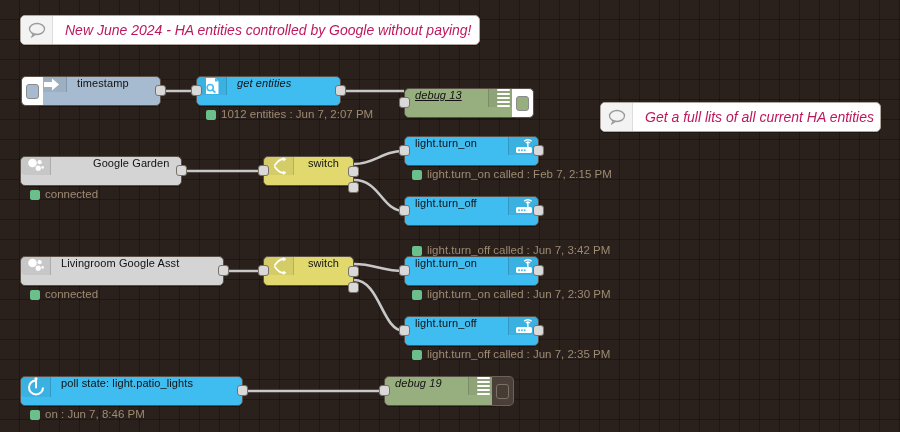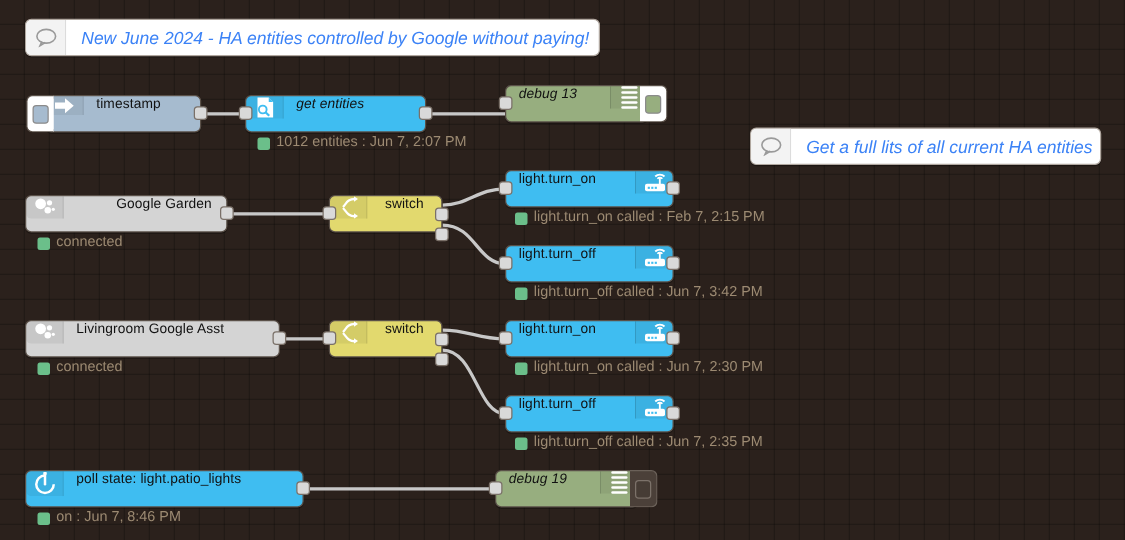--- a/index.html
+++ b/index.html
@@ -126,21 +126,21 @@
     display:flex; align-items:center; justify-content:center;
     background: #f3f3f3;
     border-right: 1px solid #dcdcdc;
     border-radius: 4px 0 0 4px;
   }
   .comment .ctext {
     display:flex; align-items:center;
     padding: 0 12px;
     font-style: italic;
     font-size: 14px;
-    color: #3b82f6;
+    color: #be185d;
     white-space: nowrap;
   }
 
   
   .status {
     position: absolute;
     display: flex; align-items: flex-end;
     gap: 5px;
     font-size: 11.5px;
     color: #9c8a72;
@@ -214,21 +214,21 @@
     </div>
     <div class="lbl">get entities</div>
     <div class="port in"></div>
     <div class="port out"></div>
   </div>
   <div class="status" style="left:206px; top:108px;">
     <span class="dot"></span>
     <span>1012 entities : Jun 7, 2:07 PM</span>
   </div>
 
-  <div class="node n-debug" style="left:404px; top:68px; width:115px;">
+  <div class="node n-debug" style="left:404px; top:88px; width:115px;text-decoration:underline;">
     <div class="lbl debug-italic">debug 13</div>
     <div class="icon-tray right">
       <div class="stripes">
         <span></span>
           <span></span>
           <span></span>
           <span></span>
           <span></span>
       </div>
     </div>
@@ -310,21 +310,21 @@
         <rect x="7.0" y="12.4" width="1.7" height="1.7" fill="#3fbdf1"></rect>
         <rect x="9.8" y="12.4" width="1.7" height="1.7" fill="#3fbdf1"></rect>
         <rect x="13.1" y="4.6" width="1.5" height="5.6" fill="#ffffff"></rect>
         <path d="M10.2,4.2 C12.2,2.2 15.6,2.2 17.6,4.2" fill="none" stroke="#ffffff" stroke-width="1.5"></path>
         <path d="M11.9,6.0 C13.0,4.9 14.8,4.9 15.9,6.0" fill="none" stroke="#ffffff" stroke-width="1.4"></path>
       </svg>
     </div>
     <div class="port in"></div>
     <div class="port out"></div>
   </div>
-  <div class="status" style="left:412px; top:228px;">
+  <div class="status" style="left:412px; top:244px;">
     <span class="dot"></span>
     <span>light.turn_off called : Jun 7, 3:42 PM</span>
   </div>
 
   <div class="node n-device" style="left:20px; top:256px; width:204px;">
     <div class="icon-tray">
       <svg width="20" height="18" viewBox="0 0 20 18">
         <circle cx="6.5" cy="6" r="4.3" fill="#ffffff"></circle>
         <circle cx="13.6" cy="5.2" r="2.1" fill="#ffffff"></circle>
         <circle cx="12.2" cy="11.2" r="2.6" fill="#ffffff"></circle>
@@ -405,21 +405,21 @@
       </svg>
     </div>
     <div class="lbl">poll state: light.patio_lights</div>
     <div class="port out"></div>
   </div>
   <div class="status" style="left:30px; top:408px;">
     <span class="dot"></span>
     <span>on : Jun 7, 8:46 PM</span>
   </div>
 
-  <div class="node n-debug" style="left:396px; top:376px; width:115px;">
+  <div class="node n-debug" style="left:384px; top:376px; width:115px;">
     <div class="lbl debug-italic">debug 19</div>
     <div class="icon-tray right">
       <div class="stripes">
         <span></span>
           <span></span>
           <span></span>
           <span></span>
           <span></span>
       </div>
     </div>

